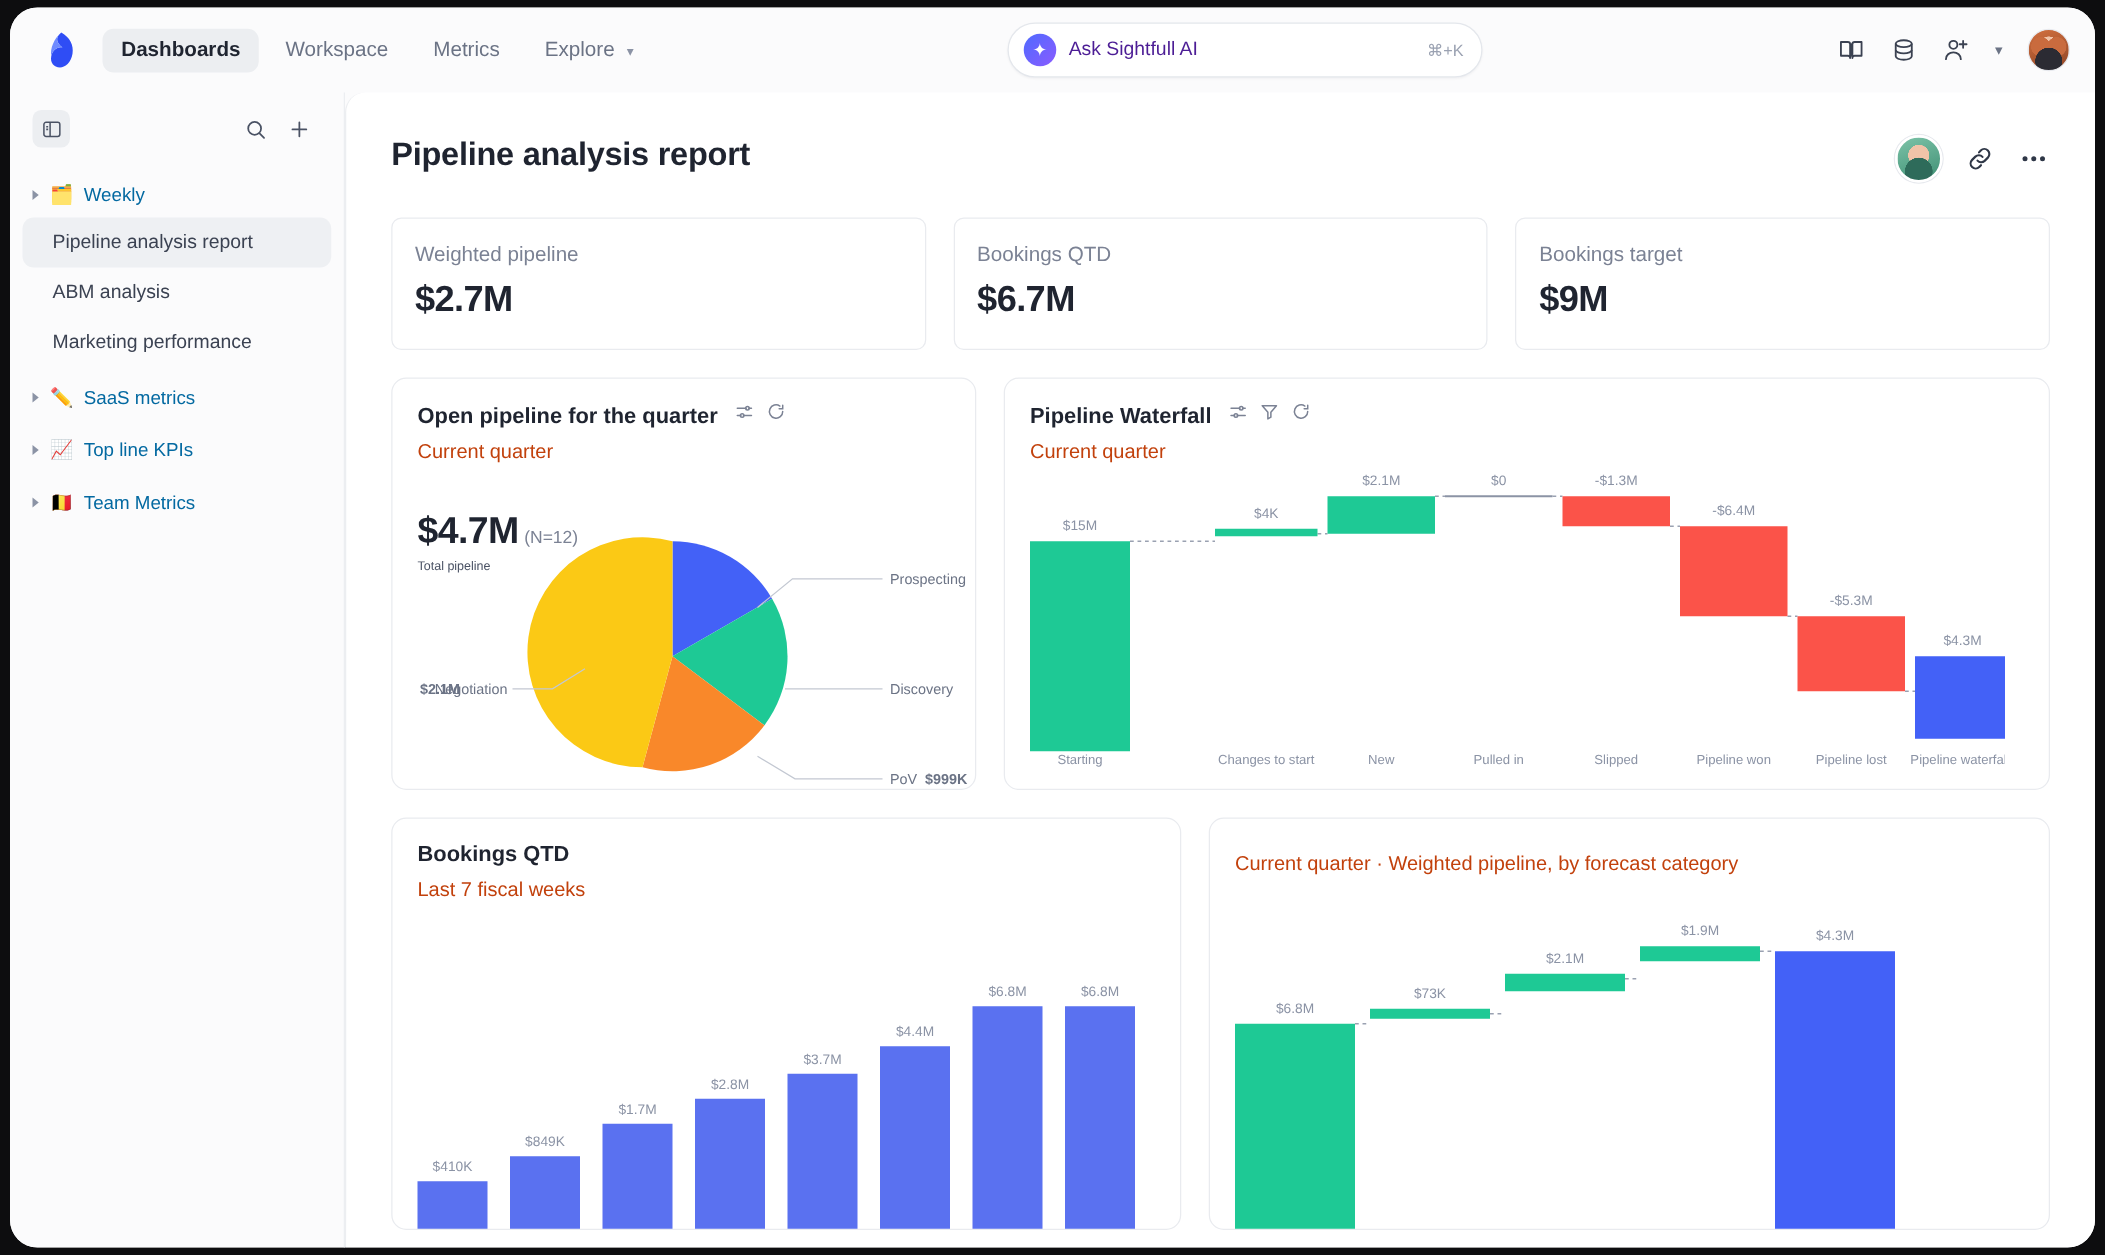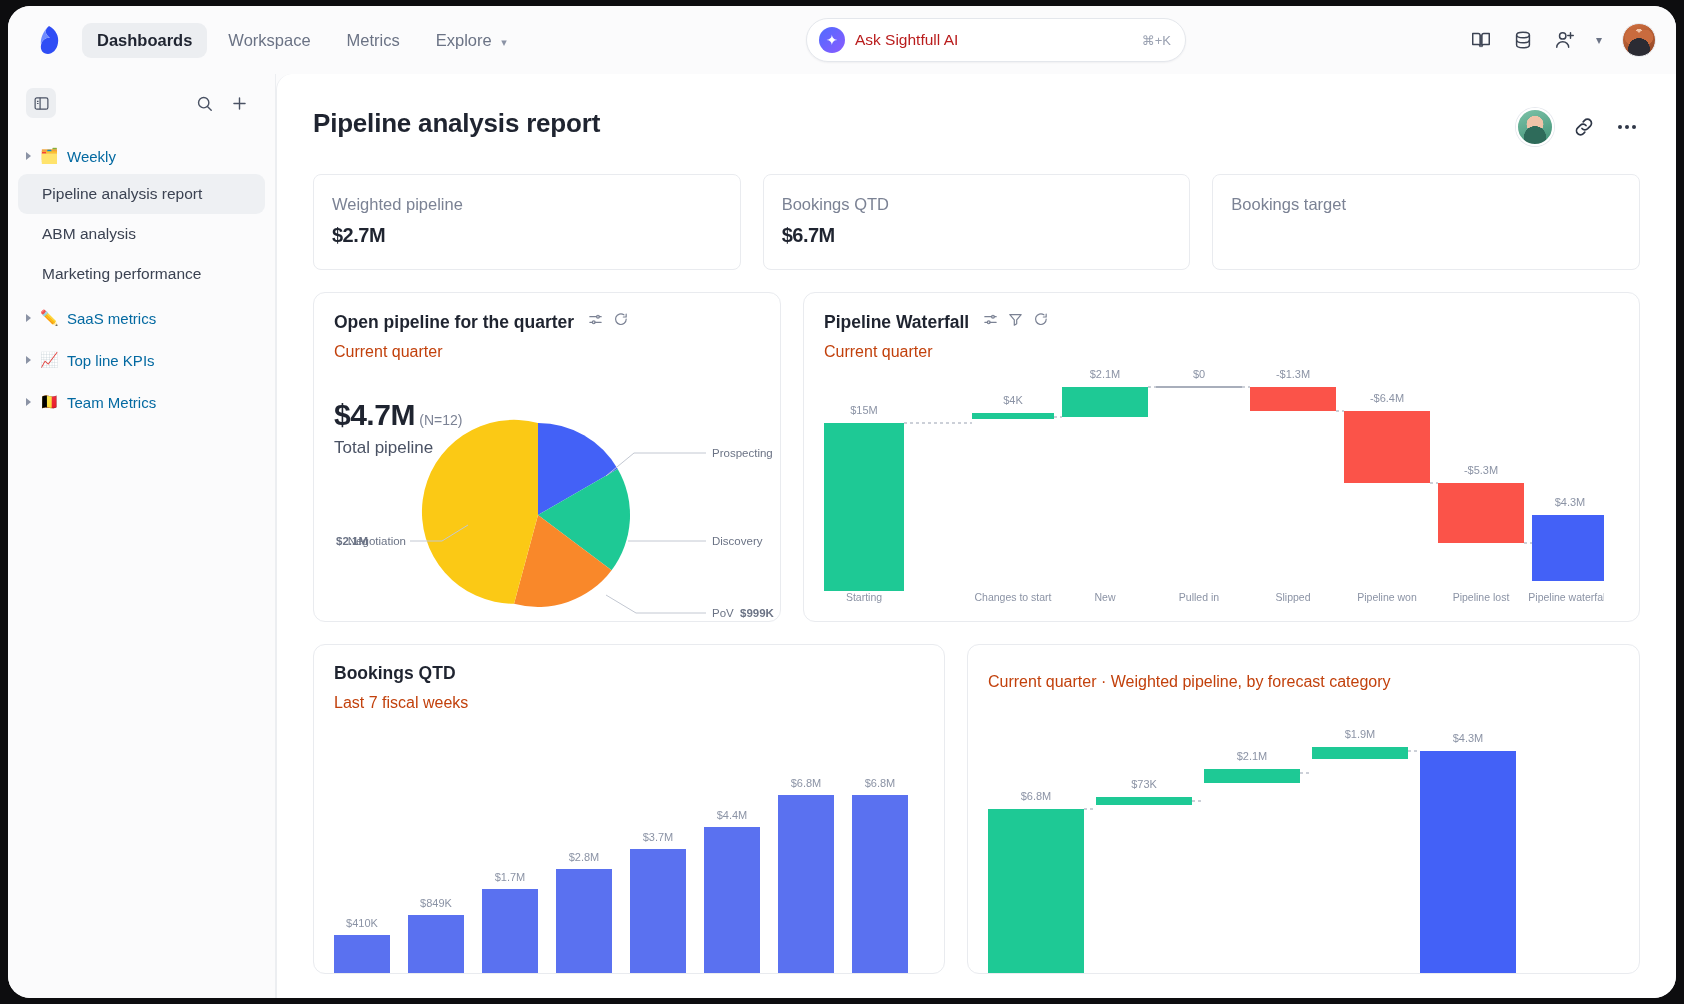--- a/index.html
+++ b/index.html
@@ -39,21 +39,21 @@
     background: #fff; border: 1px solid #e4e7ec;
     border-radius: 22px;
     display: flex; align-items: center; gap: 10px;
     padding: 0 14px 0 12px;
     box-shadow: 0 1px 2px rgba(16,24,40,.05);
   }
   .sparkle { width: 26px; height: 26px; border-radius: 50%;
     background: linear-gradient(135deg,#4f6bff,#8a5bff);
     display:flex; align-items:center; justify-content:center;
     color:#fff; font-size:14px; line-height:1; flex:0 0 auto; }
-  .search-ph { flex:1; font-size: 15.5px; color: #b91c1c; }
+  .search-ph { flex:1; font-size: 15.5px; color: #4c1d95; }
   .kbd { font-size: 13px; color: #9aa1b1; }
   .topicons { display: flex; align-items: center; gap: 20px; }
   .ticon { color:#3b4252; cursor:pointer; display:flex; }
   .avatar {
     width: 34px; height: 34px; border-radius: 50%;
     background:
       radial-gradient(circle at 50% 78%, #2b2b33 0 36%, transparent 37%),
       radial-gradient(circle at 30% 42%, #c96b3e 0 26%, transparent 27%),
       radial-gradient(circle at 70% 42%, #c96b3e 0 26%, transparent 27%),
       radial-gradient(circle at 50% 40%, #f0c3a8 0 30%, transparent 31%),
@@ -91,34 +91,34 @@
     background:
       radial-gradient(circle at 50% 80%, #2e6b5a 0 34%, transparent 35%),
       radial-gradient(circle at 50% 42%, #f0c3a8 0 32%, transparent 33%),
       linear-gradient(160deg,#7cc3a8,#3f8f74);
     border:2px solid #fff; box-shadow:0 0 0 1px #e7e9ee; }
   .hicon { color:#3b4252; cursor:pointer; display:flex; }
   
   .kpis { display:flex; gap: 22px; margin-top: 28px; }
   .kpi { flex:1; border:1px solid #e9ebef; border-radius: 8px; padding: 20px 18px 22px 18px; }
   .kpi-label { font-size: 16.5px; color:#7b8294; }
-  .kpi-value { font-size: 20px; font-weight: 700; color:#1f2430; margin-top: 10px; letter-spacing:-.5px;}
+  .kpi-value { font-size: 29px; font-weight: 700; color:#1f2430; margin-top: 10px; letter-spacing:-.5px;}
   
   .row { display:flex; gap: 22px; margin-top: 22px; }
   .card { border:1px solid #e9ebef; border-radius: 12px; background:#fff; position:relative; }
   .card-head { padding: 18px 20px 0 20px; }
   .card-title { font-size: 17.5px; font-weight: 600; color:#1f2430; display:flex; align-items:center; gap:9px;}
   .card-title .tools { display:flex; gap:8px; margin-left:4px; color:#7b8294; }
   .card-sub { font-size: 16px; color:#c2410c; margin-top: 10px; }
   .lbl { font-size: 11px; fill:#8b93a5; font-family:"Liberation Sans",sans-serif; }
   .lbl-b { font-size: 11.5px; fill:#6b7385; font-family:"Liberation Sans",sans-serif; }
   .axis { font-size: 10.5px; fill:#8b93a5; font-family:"Liberation Sans",sans-serif; }
   .big-num { font-size: 30px; font-weight: 700; color:#1f2430; letter-spacing:-.5px;}
   .n-sub { font-size: 14px; color:#7b8294; font-weight:400; }
-  .tot { font-size: 17px; color:#4a5264; margin-top: 6px; }
+  .tot { font-size: 10px; color:#4a5264; margin-top: 6px; }
 </style>
 </head>
 <body>
 
 <div class="app">
 
   <div class="topbar">
     <div class="logo">
       <svg viewBox="0 0 34 34" width="34" height="34">
         <path d="M17 3 C24 7 27 13 26 20 C25 27 20 31 16 31 C11 31 8 27 9 22 C10 17 14 14 18 15 C13 11 12 7 17 3Z" fill="#2f4df5"></path>
@@ -257,20 +257,21 @@
           <div class="kpi">
             <div class="kpi-label">Weighted pipeline</div>
             <div class="kpi-value">$2.7M</div>
           </div>
           <div class="kpi">
             <div class="kpi-label">Bookings QTD</div>
             <div class="kpi-value">$6.7M</div>
           </div>
           <div class="kpi">
             <div class="kpi-label">Bookings target</div>
+            <div class="kpi-value">$9M</div>
           </div>
         </div>
 
         <div class="row">
 
           <div class="card" style="width:468px; height:330px;">
             <div class="card-head">
               <div class="card-title">
                 <span>Open pipeline for the quarter</span>
                 <span class="tools">

